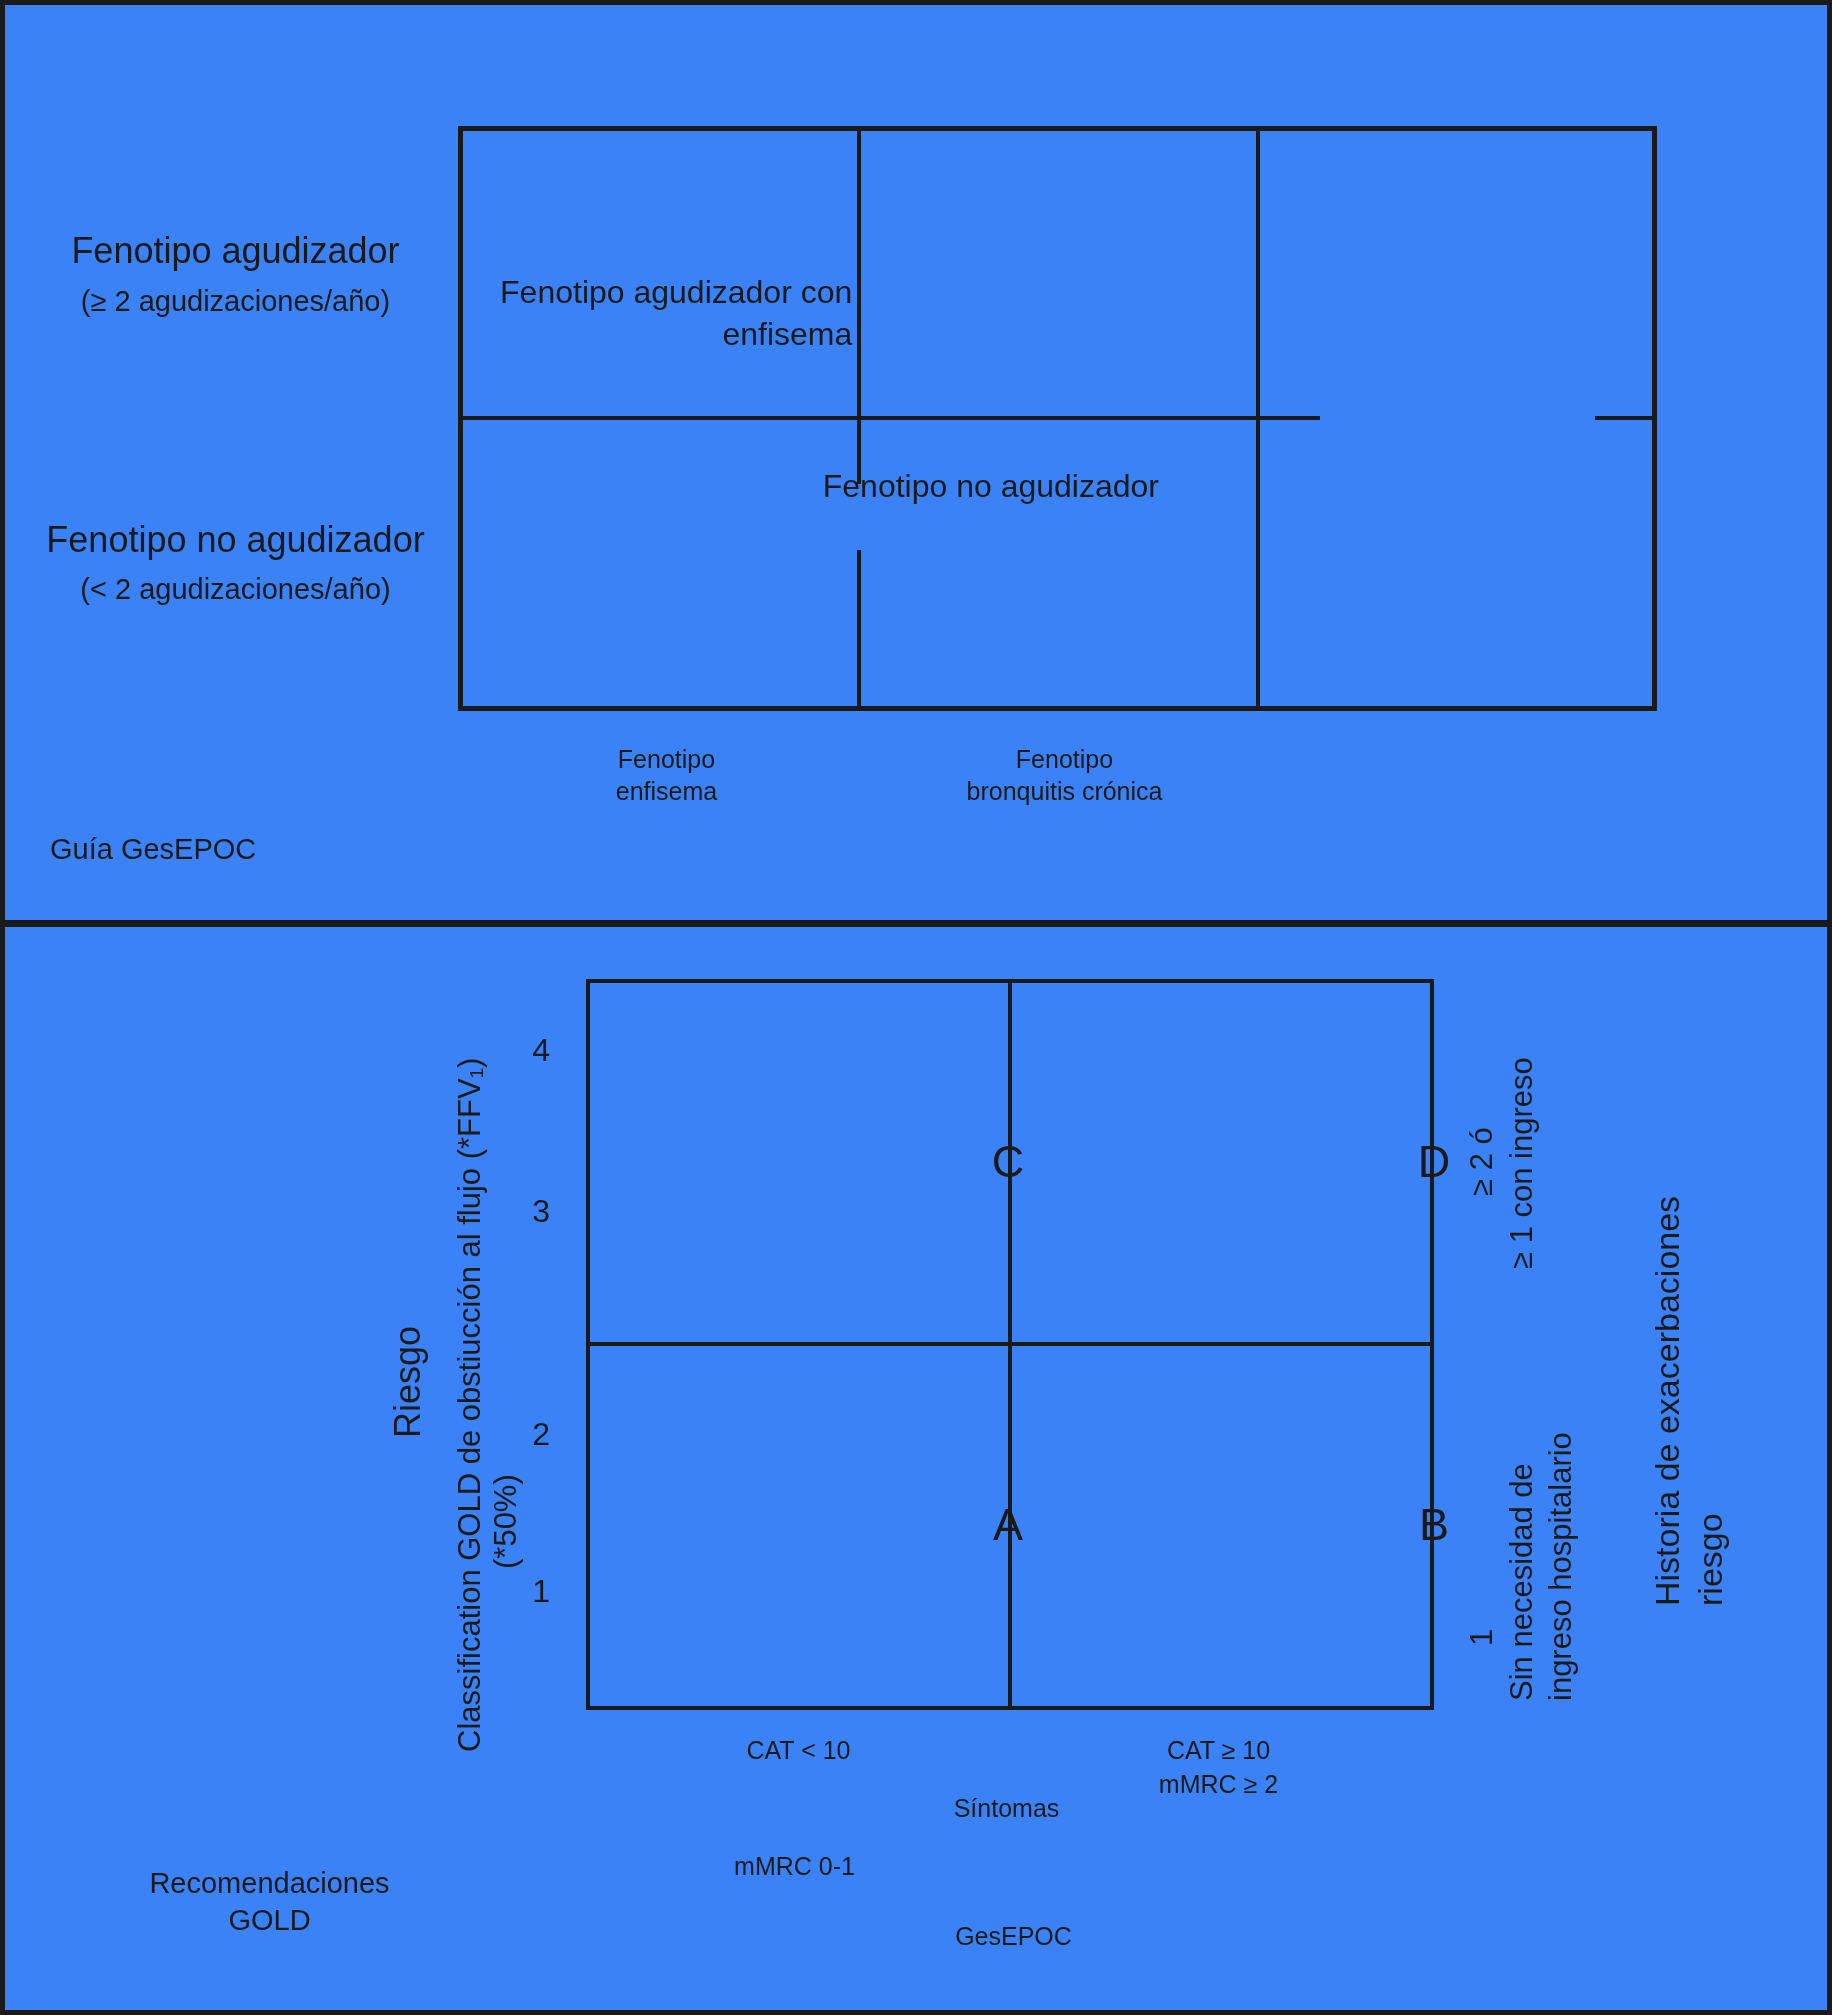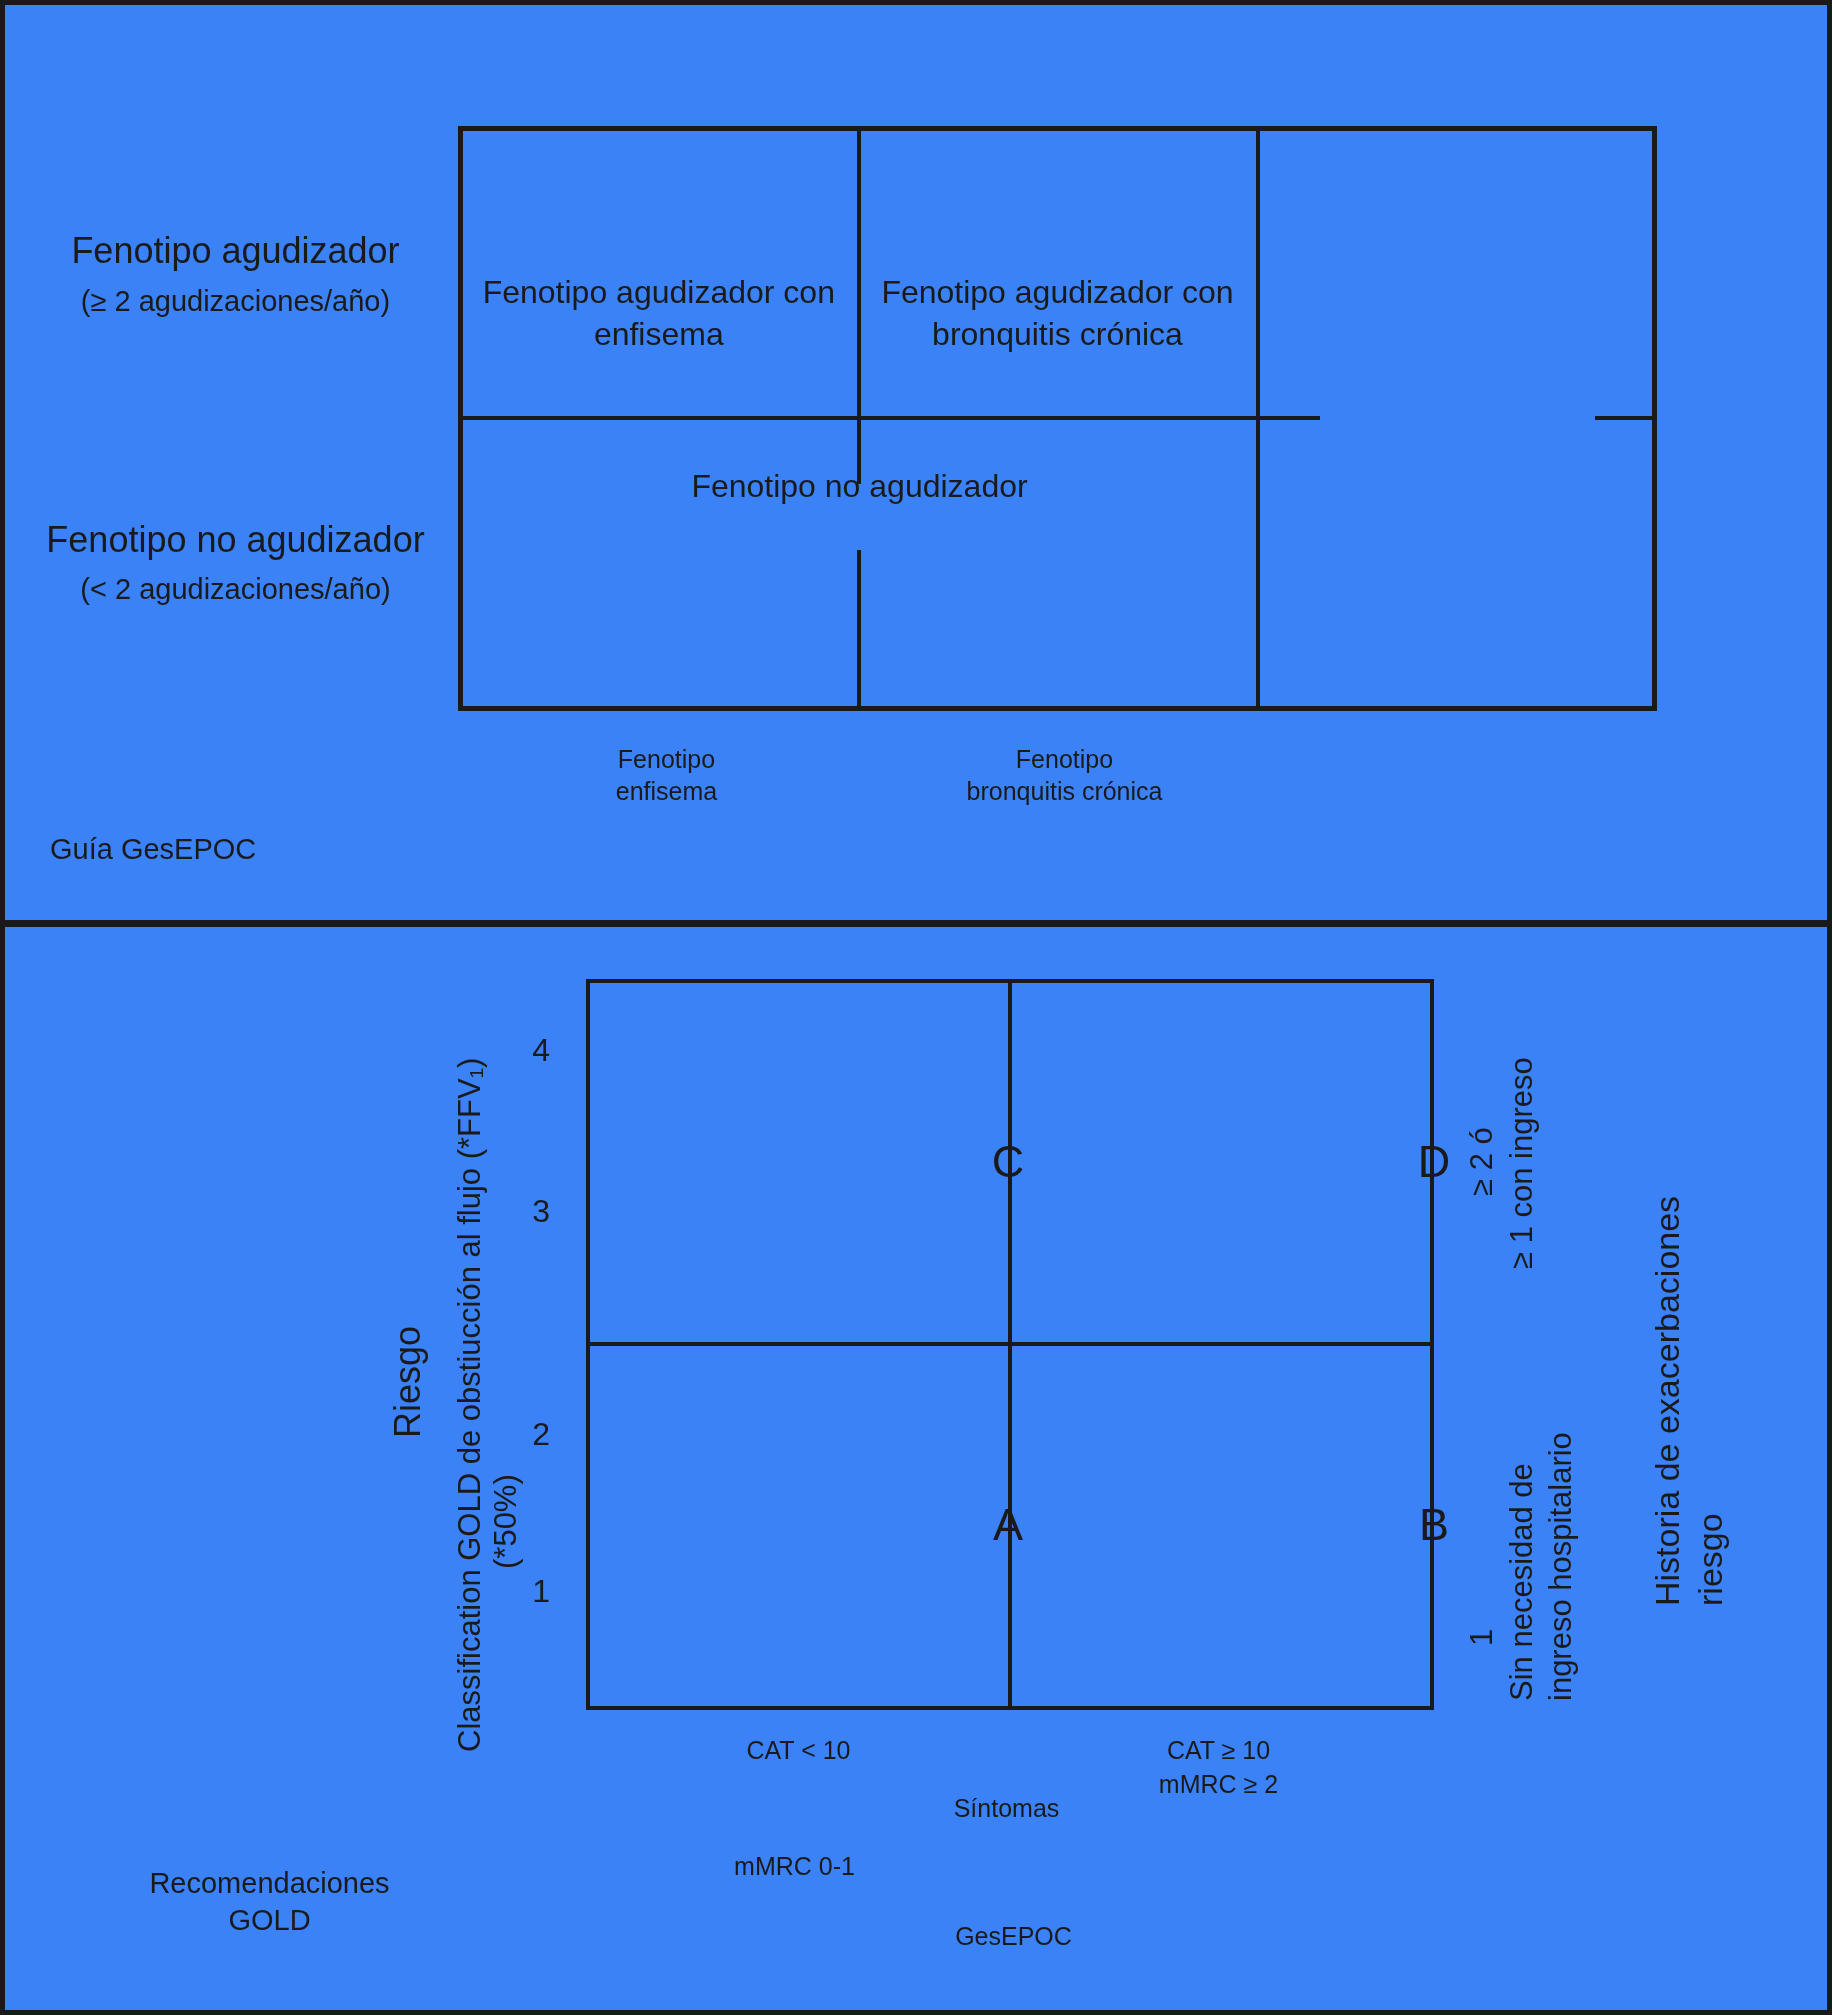--- a/index.html
+++ b/index.html
@@ -63,21 +63,21 @@
   #ges-matrix .v1-top{position:absolute;left:399px;top:0;width:4.4px;height:292px;background:#1a1a1a;}
   #ges-matrix .v1-bot-a{position:absolute;left:399px;top:292px;width:4.4px;height:66px;background:#1a1a1a;}
   #ges-matrix .v1-bot-b{position:absolute;left:399px;top:424px;width:4.4px;height:161px;background:#1a1a1a;}
   #ges-matrix .v2{position:absolute;left:798px;top:0;width:4.4px;height:585px;background:#1a1a1a;}
   
   #ges-matrix .h-a{position:absolute;left:0;top:290px;width:862px;height:4.4px;background:#1a1a1a;}
   #ges-matrix .h-b{position:absolute;left:1137px;top:290px;width:62px;height:4.4px;background:#1a1a1a;}
 
   .cell-text{
     position:absolute;
-    text-align:center;
+    text-align:right;
     font-size:32px;
     line-height:1.3;
   }
 
   
   #gold-matrix{
     position:absolute;
     left:581px;
     top:974px;
     width:848px;
@@ -121,22 +121,20 @@
       <div class="v1-top"></div>
       <div class="v1-bot-a"></div>
       <div class="v1-bot-b"></div>
       <div class="v2"></div>
       <div class="h-a"></div>
       <div class="h-b"></div>
 
       <div class="cell-text" style="left:7.3px;top:146px;width:387px;">Fenotipo agudizador
 con enfisema</div>
 
-      <div class="cell-text" style="left:406px;top:146px;width:387px;">Fenotipo agudizador
-con bronquitis crónica</div>
 
 
       <div class="cell-text" style="left:102px;top:340px;width:599px;">Fenotipo no agudizador</div>
     </div>
 
     <div class="t ctr lbl-med" style="left:468px;top:738px;width:387px;">Fenotipo
 enfisema</div>
     <div class="t ctr lbl-med" style="left:862px;top:738px;width:395px;">Fenotipo
 bronquitis crónica</div>
 

